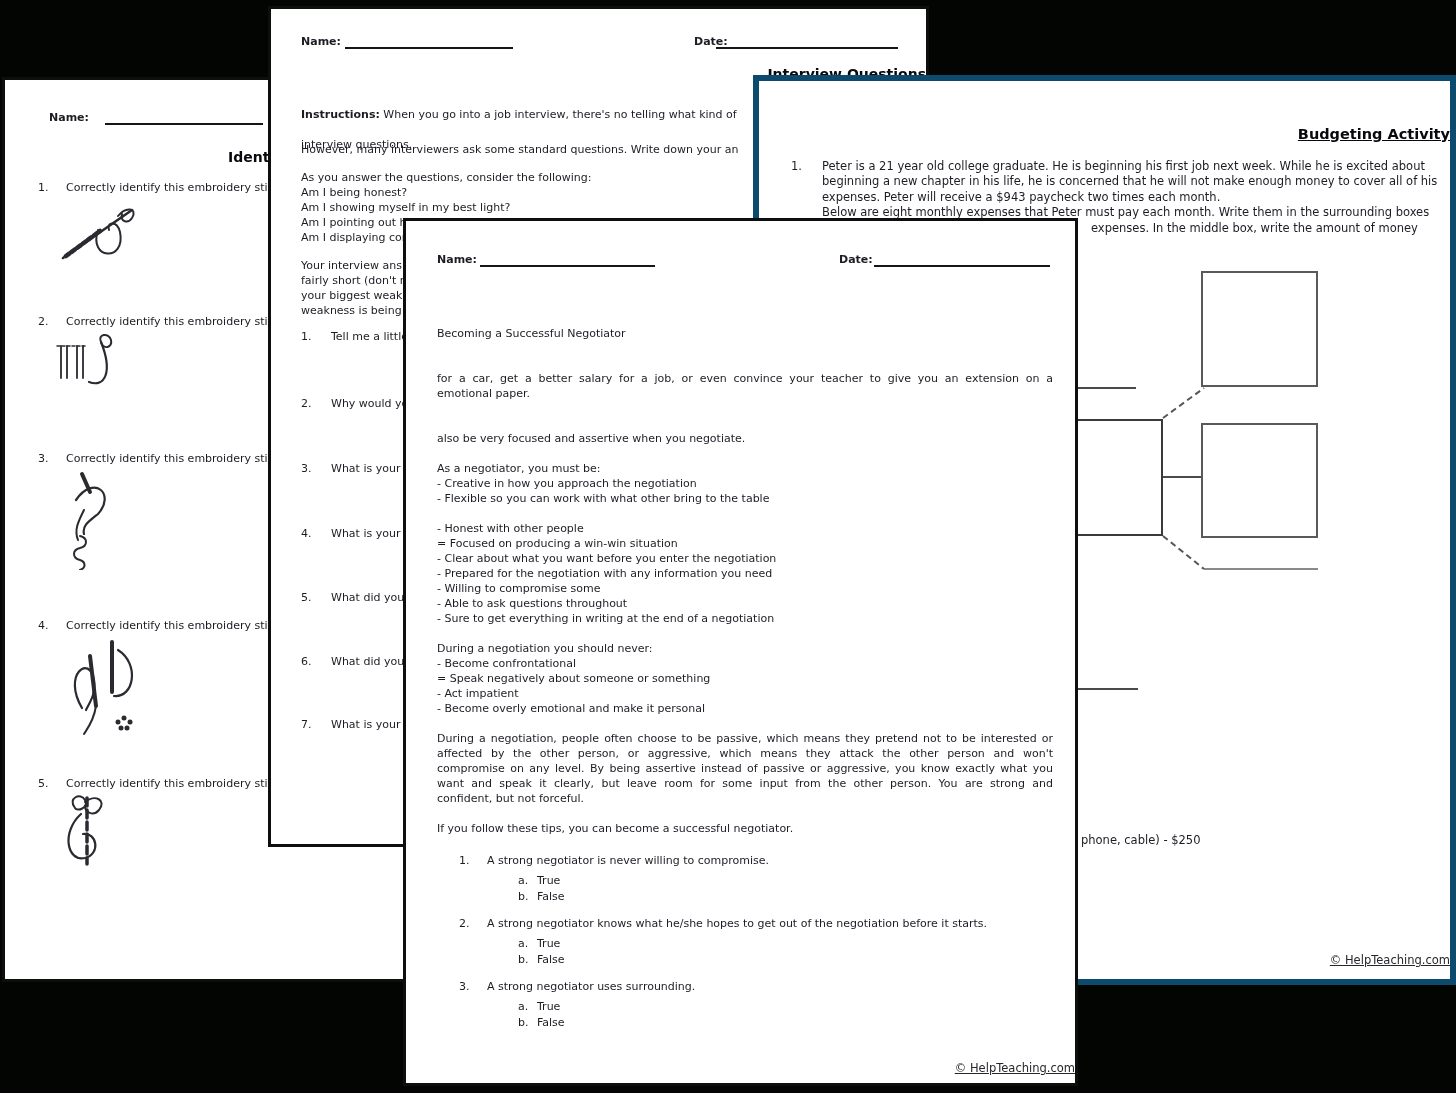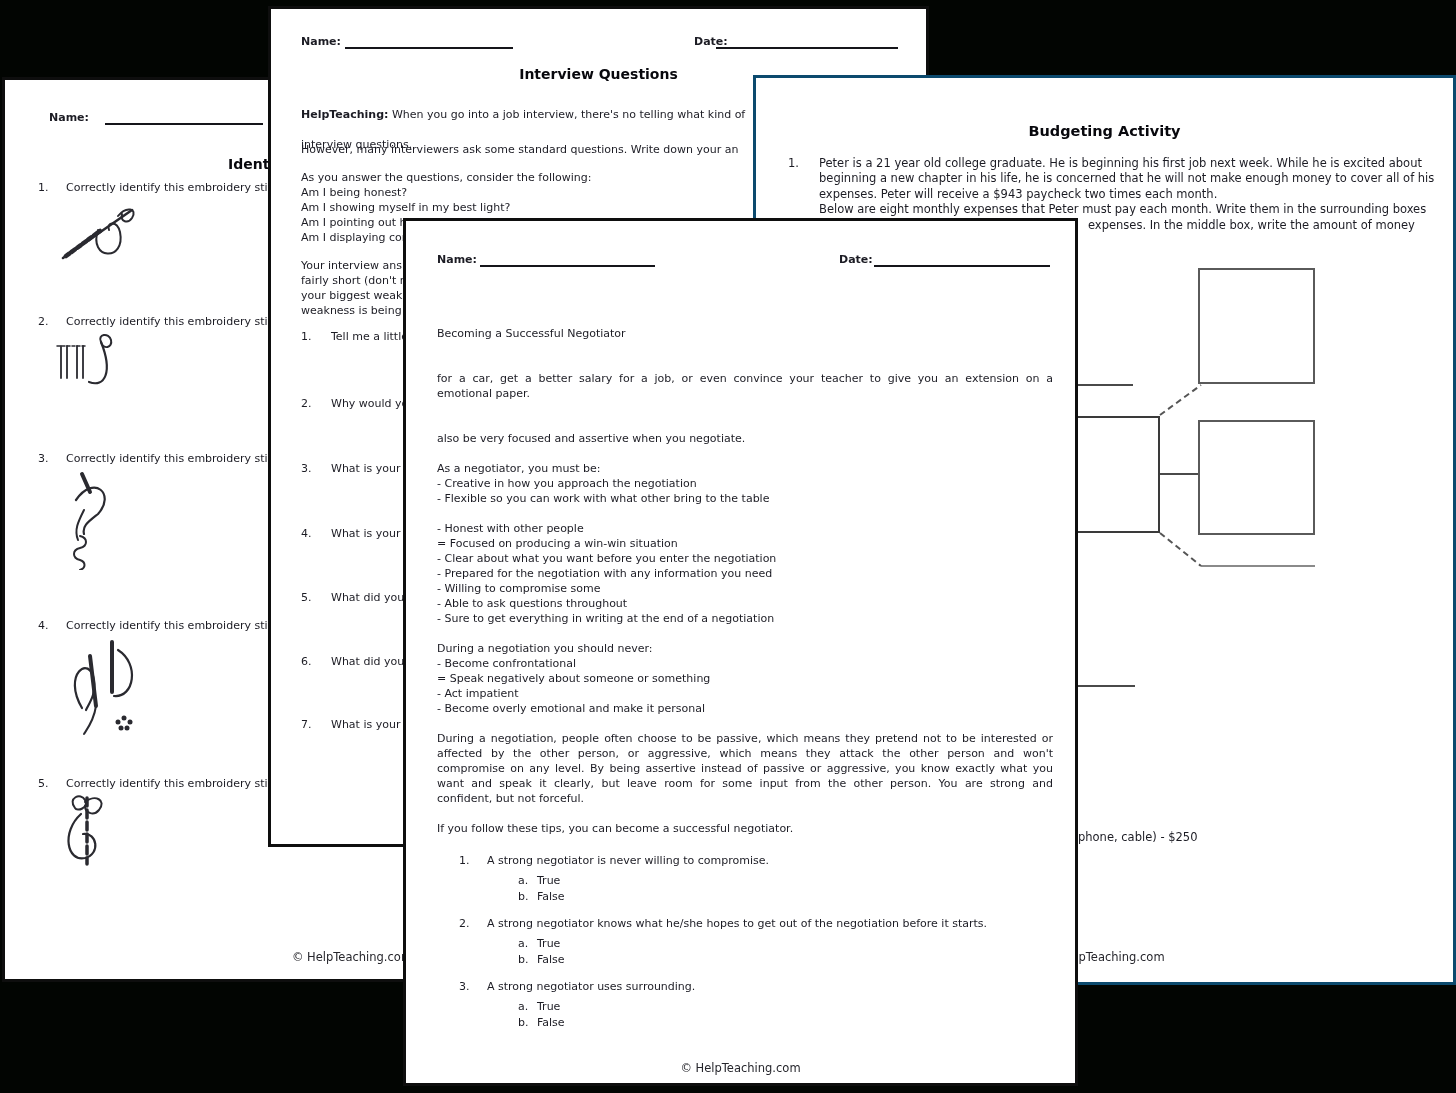--- a/index.html
+++ b/index.html
@@ -1,42 +1,42 @@
 <!DOCTYPE html>
 <html><head>
 <meta charset="utf-8">
 <style>
   html,body{margin:0;padding:0;background:#020502;}
   .stage{position:relative;width:1456px;height:1093px;background:#020502;overflow:hidden;
          font-family:"DejaVu Sans",sans-serif;color:#1c1c24;}
   .page{position:absolute;background:#ffffff;box-sizing:border-box;font-size:11px;line-height:15px;}
   .bdark{border:3px solid #0e0e0e;}
-  .blight{border:3px solid #0c4a6e;}
+  .blight{border:6px solid #0c4a6e;}
   .abs{position:absolute;}
   .b{font-weight:bold;}
   .nw{white-space:nowrap;}
   .rule{position:absolute;height:2px;background:#15151a;}
   .title{font-weight:bold;font-size:14px;color:#08080d;white-space:nowrap;}
-  .ctr{left:0;right:0;text-align:center;}
+  .ctr{left:0;right:0;text-align:right;text-decoration:underline;}
   .jl{text-align:justify;text-align-last:justify;white-space:nowrap;}
   .ll{text-align:left;white-space:nowrap;}
   .footer{font-size:11.5px;color:#26262c;}
   svg.stitch path{stroke:#2a2a30;fill:none;stroke-linecap:round;stroke-linejoin:round;}
   .dbox{position:absolute;box-sizing:border-box;border:2px solid #5a5a5a;background:#fff;}
   .dline{position:absolute;background:#4a4a4a;}
 </style>
 </head>
 <body>
 
 <div class="stage">
 
   <div class="page bdark" style="left:2px;top:77px;width:700px;height:905px;z-index:1;">
     <span class="abs b nw" style="left:44px;top:30px;">Name:</span>
     <div class="rule" style="left:100px;top:43px;width:158px;"></div>
-    <span class="abs title" style="left:223px;top:77px;">Ident</span>
+    <span class="abs title" style="left:223px;top:70px;">Ident</span>
 
     <span class="abs nw" style="left:33px;top:100px;">1.</span>
     <span class="abs nw" style="left:61px;top:100px;">Correctly identify this embroidery sti</span>
     <svg class="stitch abs" style="left:55px;top:118px;" width="95" height="70" viewBox="0 0 95 70">
       <path d="M3 60 L72 12" stroke-width="2.5"></path>
       <path d="M6 58 L40 33" stroke-width="4.5" stroke-dasharray="4 3"></path>
       <path d="M38 32 C 28 62, 66 64, 60 34 C 57 22, 46 24, 49 32" stroke-width="2"></path>
       <path d="M58 18 C 66 8, 78 10, 72 20 C 68 26, 60 24, 62 16" stroke-width="2"></path>
     </svg>
 
@@ -86,21 +86,21 @@
   </div>
 
   <div class="page bdark" style="left:268px;top:6px;width:661px;height:841px;z-index:2;">
     <span class="abs b nw" style="left:30px;top:25px;">Name:</span>
     <div class="rule" style="left:74px;top:38px;width:168px;"></div>
     <span class="abs b nw" style="left:423px;top:25px;">Date:</span>
     <div class="rule" style="left:445px;top:38px;width:182px;"></div>
 
     <div class="abs ctr title" style="top:58px;">Interview Questions</div>
 
-    <div class="abs nw" style="left:30px;top:98px;"><span class="b">HelpTeaching:</span><span> When you go into a job interview, there's no telling what kind of</span></div>
+    <div class="abs nw" style="left:30px;top:98px;"><span class="b">Instructions:</span><span> When you go into a job interview, there's no telling what kind of</span></div>
     <div class="abs nw" style="left:30px;top:113px;margin-top:20px;">However, many interviewers ask some standard questions. Write down your an</div>
     <div class="abs nw" style="left:30px;top:128px;">interview questions.</div>
 
     <div class="abs nw" style="left:30px;top:161px;">As you answer the questions, consider the following:</div>
     <div class="abs nw" style="left:30px;top:176px;">Am I being honest?</div>
     <div class="abs nw" style="left:30px;top:191px;">Am I showing myself in my best light?</div>
     <div class="abs nw" style="left:30px;top:206px;">Am I pointing out how I'm a good fit for the position?</div>
     <div class="abs nw" style="left:30px;top:221px;">Am I displaying con</div>
 
     <div class="abs nw" style="left:30px;top:249px;">Your interview ans</div>

